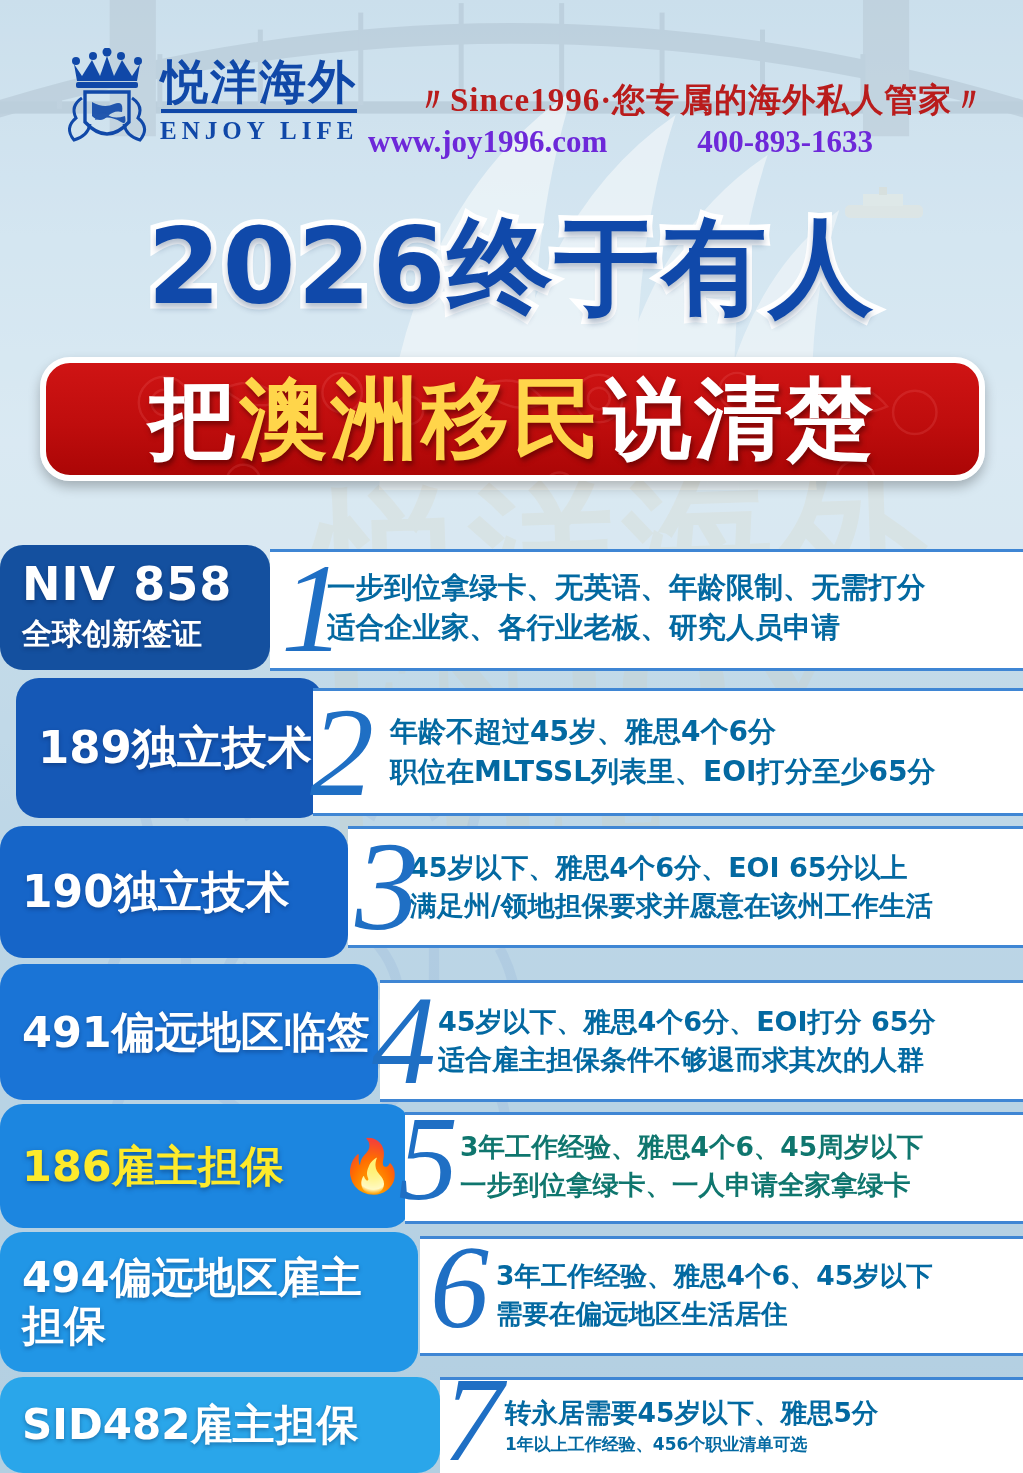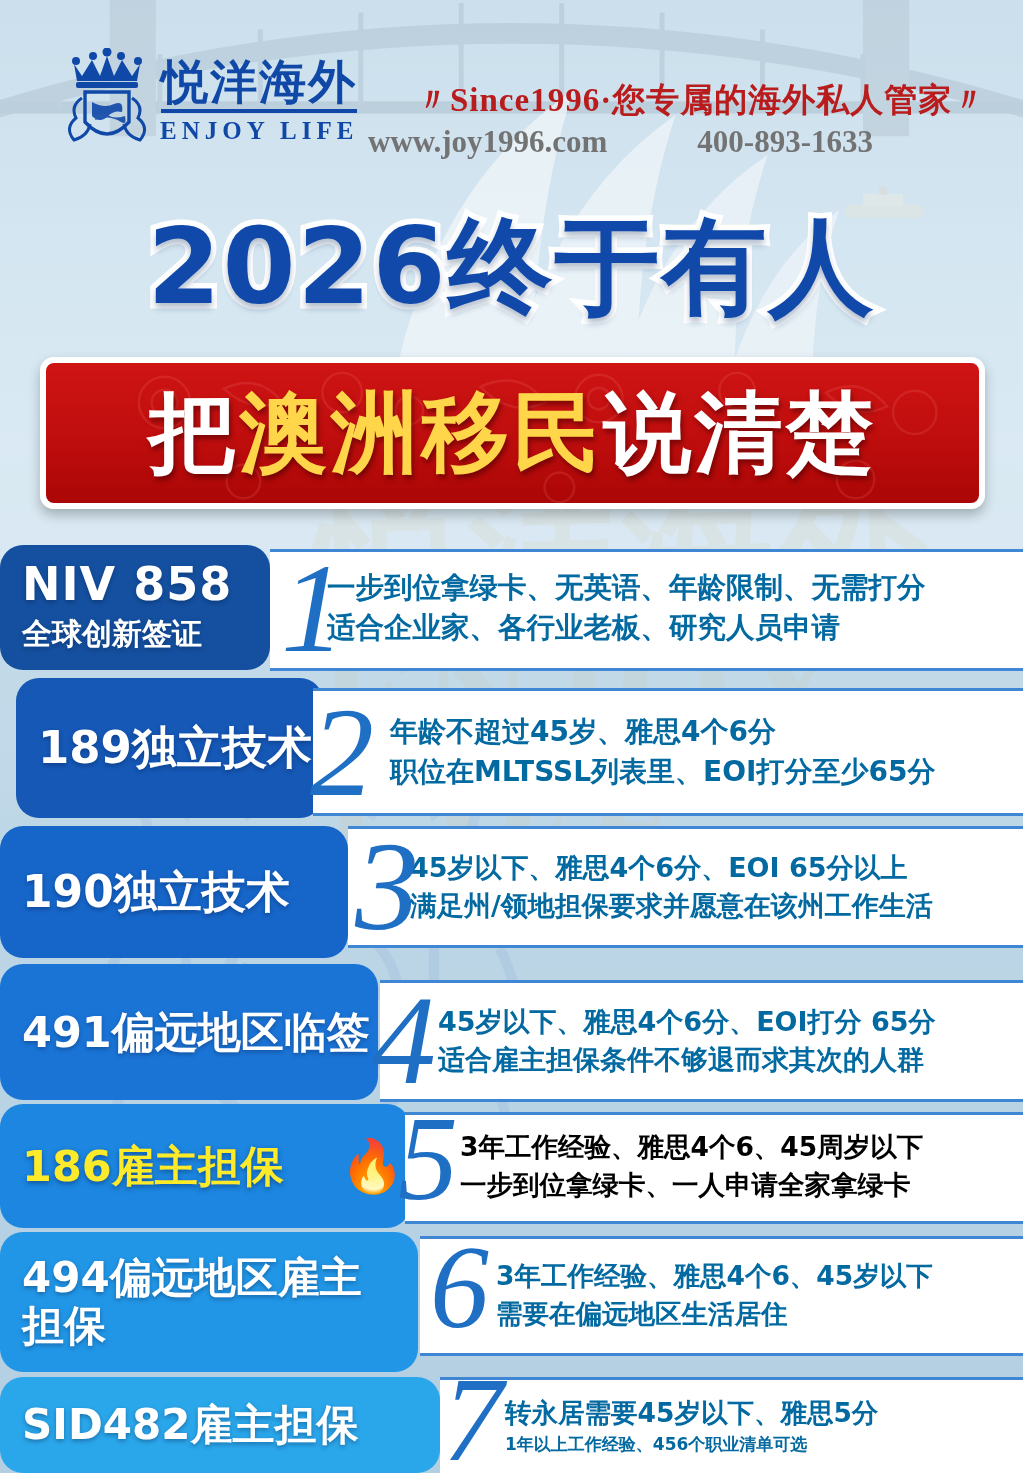--- a/index.html
+++ b/index.html
@@ -31,37 +31,37 @@
   .crest{width:90px;height:108px;}
   .logo-txt{display:flex;flex-direction:column;align-items:center;}
   .logo-cn{font-family:"Liberation Serif","DejaVu Serif",serif;font-weight:bold;
     font-size:47px;color:#1048a8;letter-spacing:2px;line-height:1.02;
     border-bottom:4px solid #1048a8;padding-bottom:2px;}
   .logo-en{font-family:"Liberation Serif","DejaVu Serif",serif;font-weight:bold;
     font-size:25px;color:#1048a8;letter-spacing:5px;margin-top:4px;}
   .slogan{position:absolute;left:368px;top:78px;font-family:"Liberation Serif","DejaVu Serif",serif;
     font-weight:bold;font-size:33px;color:#b91c1c;letter-spacing:1px;white-space:nowrap;margin-left:48px;}
   .hdr-line2{position:absolute;left:368px;top:124px;width:600px;
-    font-family:"Liberation Serif","DejaVu Serif",serif;font-weight:bold;font-size:31px;color:#737373;
+    font-family:"Liberation Serif","DejaVu Serif",serif;font-weight:bold;font-size:31px;color:#6d28d9;
     display:flex;}
   .site{white-space:nowrap;}
   .tel{margin-left:90px;white-space:nowrap;}
 
   
   .headline{position:absolute;left:0;top:215px;width:1023px;text-align:center;}
   .headline span{
     font-family:"DejaVu Sans","Liberation Sans",sans-serif;font-weight:bold;
     font-size:105px;color:#1049aa;letter-spacing:2px;line-height:1;
     -webkit-text-stroke:11px #ffffff;paint-order:stroke fill;
     text-shadow:0 5px 6px rgba(0,40,90,.30);display:inline-block;}
 
   
-  .banner{position:absolute;left:40px;top:357px;width:945px;height:152px;
+  .banner{position:absolute;left:40px;top:357px;width:945px;height:124px;
     background:linear-gradient(180deg,#cf1414 0%,#bf0d0d 55%,#ab0606 100%);
-    border:6px solid #ffffff;border-radius:14px;box-sizing:border-box;
+    border:6px solid #ffffff;border-radius:30px;box-sizing:border-box;
     box-shadow:0 6px 12px rgba(0,0,0,.25);overflow:hidden;
     display:flex;align-items:center;justify-content:center;}
   .banner .flourish{position:absolute;inset:0;opacity:.2;}
   .banner-text{position:relative;font-family:"DejaVu Sans","Liberation Sans",sans-serif;
     font-weight:bold;font-size:88px;letter-spacing:3px;line-height:1;white-space:nowrap;
     text-shadow:2px 4px 5px rgba(70,0,0,.55);}
   .bt-w{color:#ffffff;}
   .bt-y{color:#ffd54a;}
 
   
@@ -79,21 +79,21 @@
   .label-main.hl{color:#fdea2b;text-shadow:0 2px 5px rgba(0,30,80,.5);}
   .fire{position:absolute;font-size:52px;line-height:1;}
   .panel{position:absolute;background:#ffffff;box-sizing:border-box;
     border-top:3px solid #3f86d4;border-bottom:3px solid #3f86d4;}
   .num{position:absolute;font-family:"Liberation Serif","DejaVu Serif",serif;
     font-style:italic;font-weight:normal;color:#1f6fc4;line-height:.85;
     font-size:128px;z-index:3;user-select:none;}
   .lines{position:absolute;display:flex;flex-direction:column;justify-content:center;}
   .lines div{font-family:"DejaVu Sans","Liberation Sans",sans-serif;font-weight:bold;
     color:#0369a1;white-space:nowrap;line-height:1.42;}
-  .lines.red div{color:#000000;}
+  .lines.red div{color:#0f766e;}
 </style>
 </head>
 <body>
 
 <div id="poster">
 
   <div class="bg">
     <div class="bg-sky"></div>
     <div class="bg-water"></div>
 

